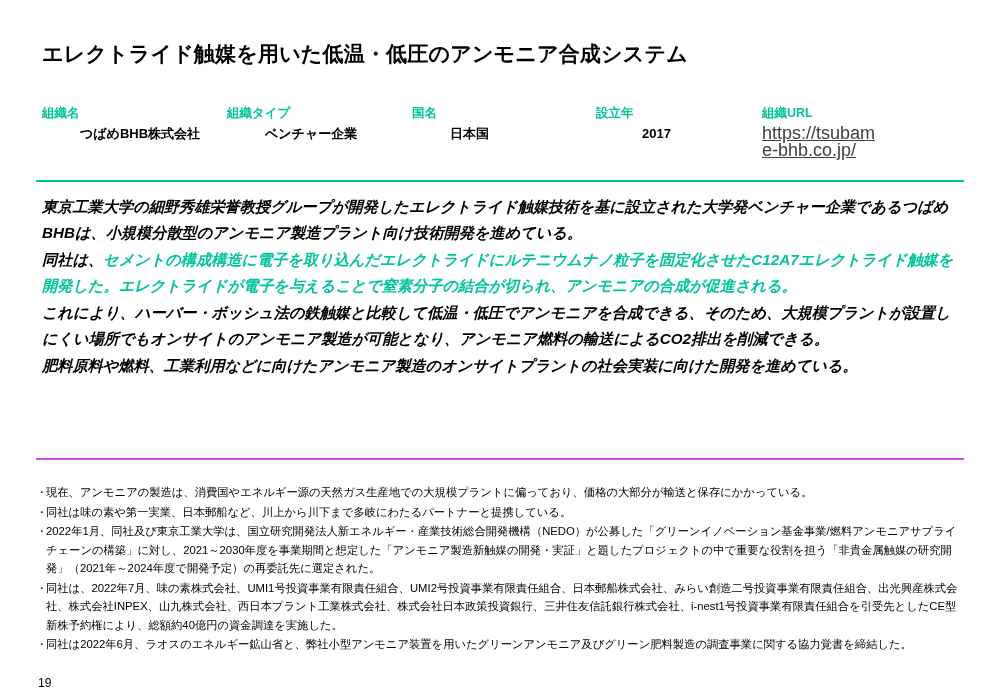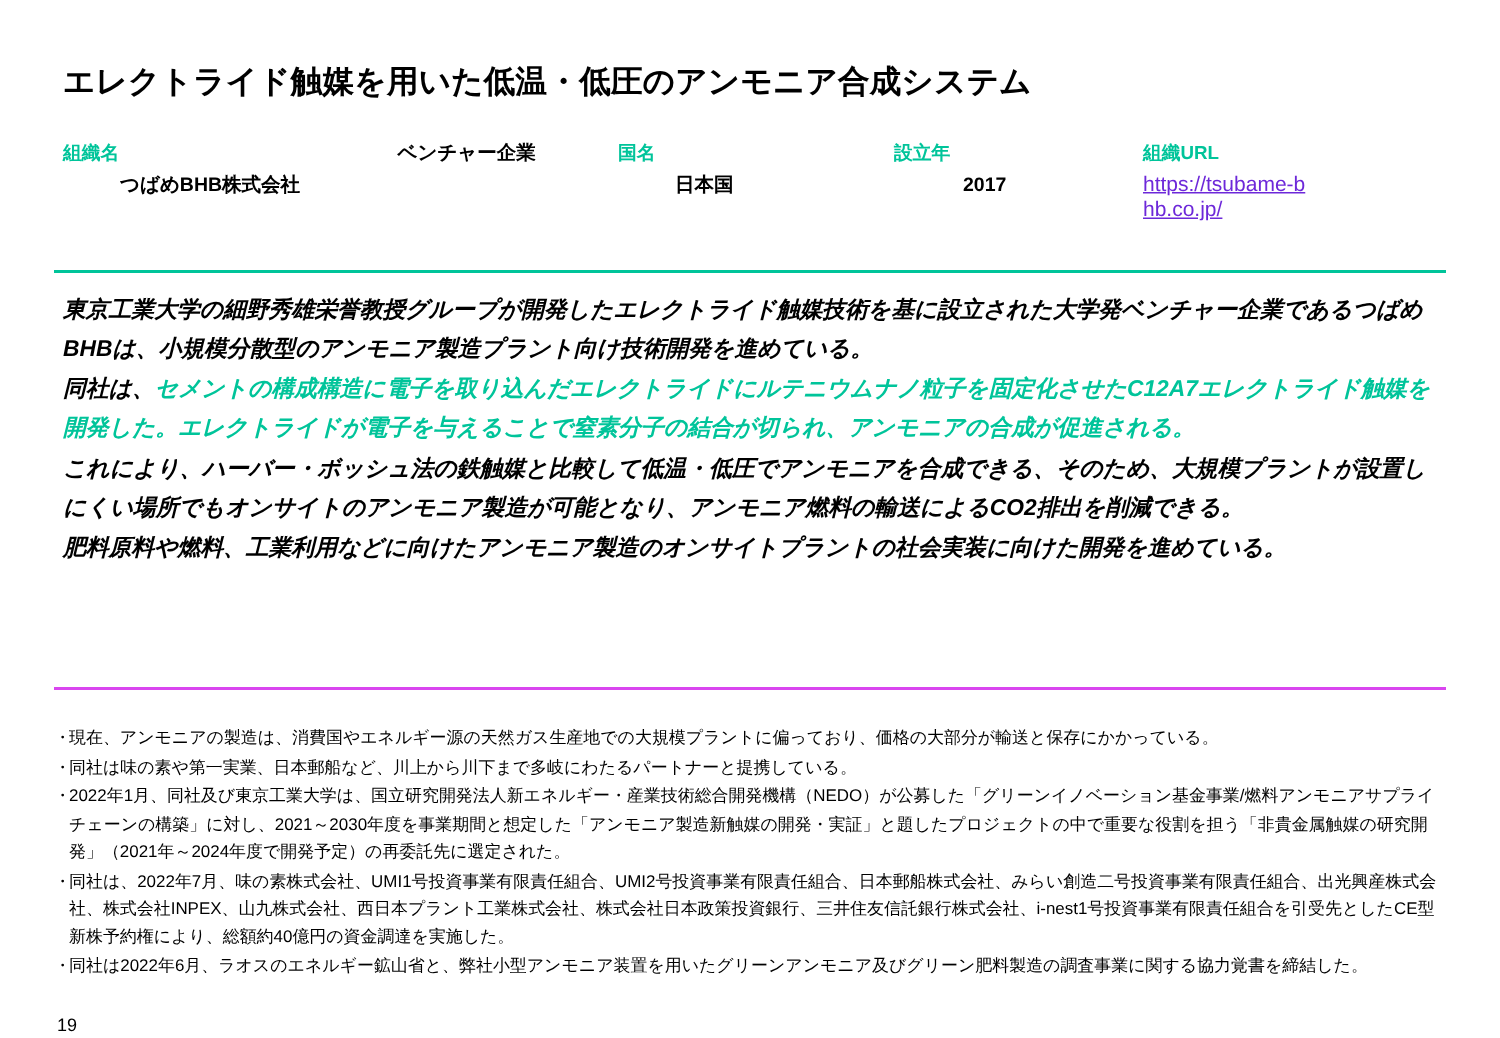--- a/index.html
+++ b/index.html
@@ -29,21 +29,21 @@
     font-size: 21px;
     font-weight: bold;
     letter-spacing: 0.2px;
     color: #000;
   }
 
   
   .meta {
     position: absolute;
     left: 42px;
-    top: 93px;
+    top: 104px;
     width: 920px;
     display: flex;
     flex-direction: row;
   }
   .meta-col {
     display: flex;
     flex-direction: column;
   }
   .meta-col.c0 { width: 185px; }
   .meta-col.c1 { width: 185px; }
@@ -62,23 +62,23 @@
     font-weight: bold;
     line-height: 18px;
     color: #000;
     margin-left: 38px;
   }
   .meta-col.c2 .meta-label,
   .meta-col.c2 .meta-value { text-align: left; }
   .meta-col.c3 .meta-label { padding-left: 14px; }
   .meta-col.c3 .meta-value { padding-left: 22px; }
   .meta-link {
-    font-size: 14px;
+    font-size: 18px;
     font-weight: normal;
-    color: #6d28d9;
+    color: #404040;
     text-decoration: underline;
     line-height: 17px;
     display: inline-block;
     width: 115px;
     word-break: break-all;
   }
 
   
   .body-box {
     position: absolute;
@@ -139,20 +139,21 @@
 <div class="slide">
 
   <div class="title">エレクトライド触媒を用いた低温・低圧のアンモニア合成システム</div>
 
   <div class="meta">
     <div class="meta-col c0">
       <div class="meta-label">組織名</div>
       <div class="meta-value">つばめBHB株式会社</div>
     </div>
     <div class="meta-col c1">
+      <div class="meta-label">組織タイプ</div>
       <div class="meta-value">ベンチャー企業</div>
     </div>
     <div class="meta-col c2">
       <div class="meta-label">国名</div>
       <div class="meta-value">日本国</div>
     </div>
     <div class="meta-col c3">
       <div class="meta-label">設立年</div>
       <div class="meta-value">2017</div>
     </div>

